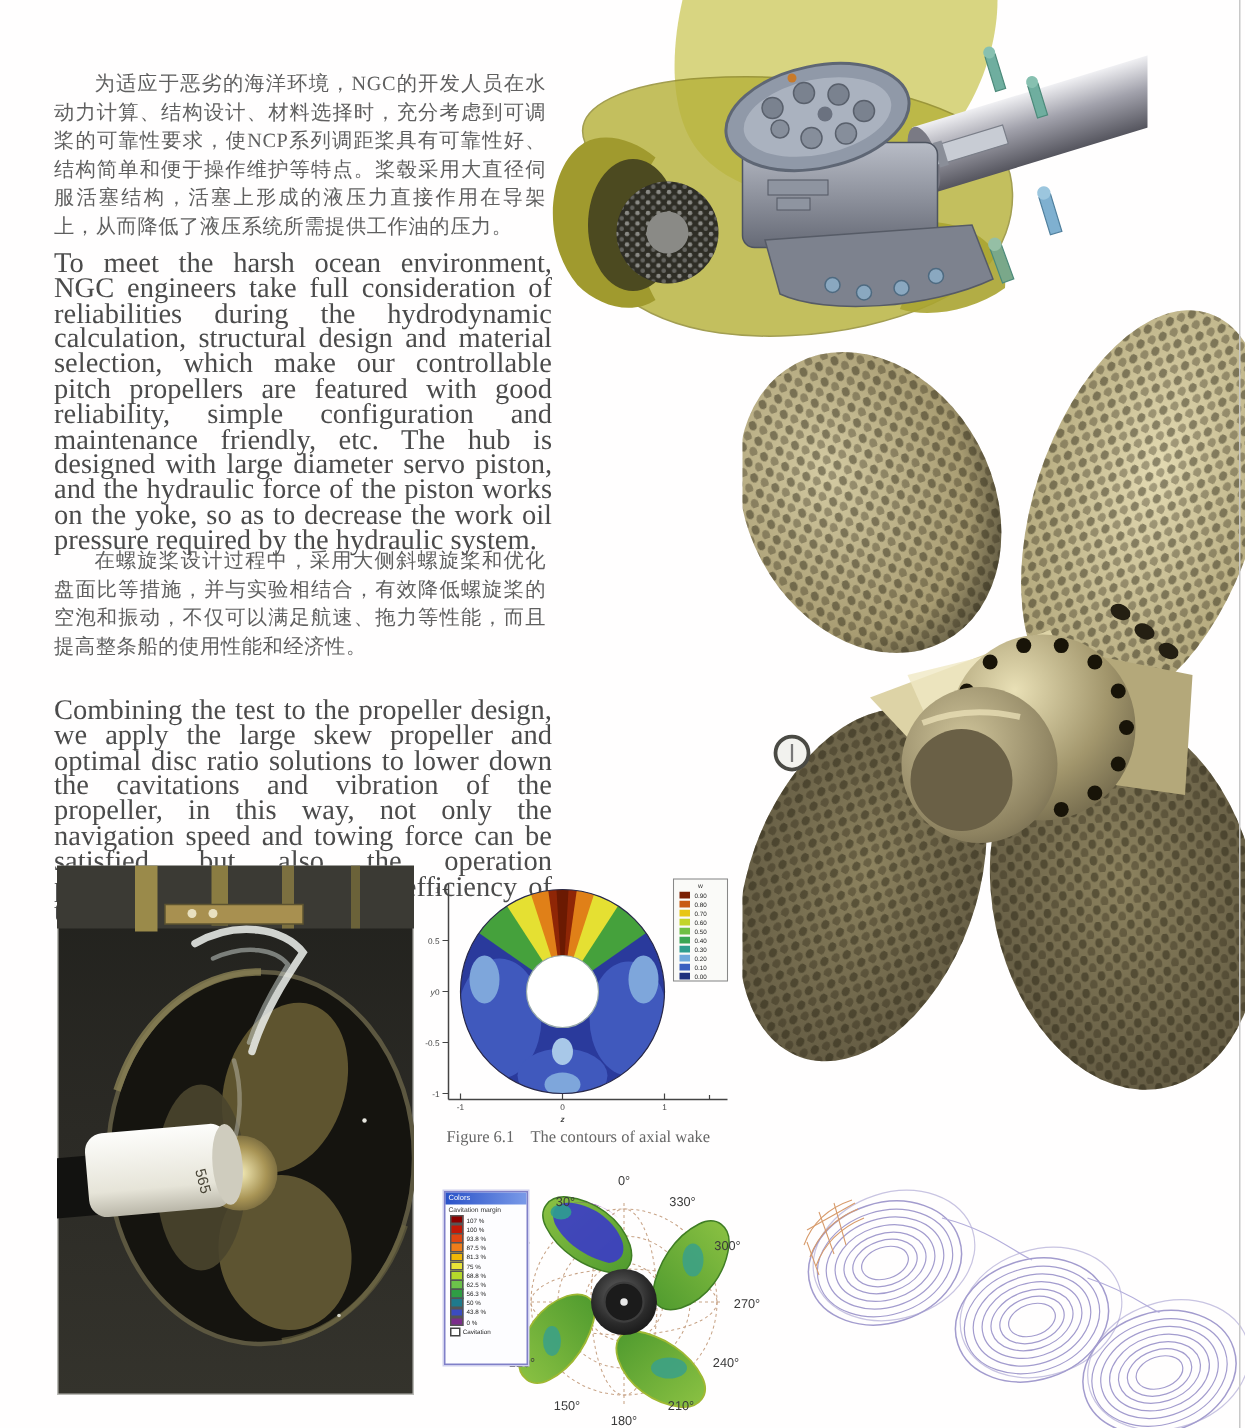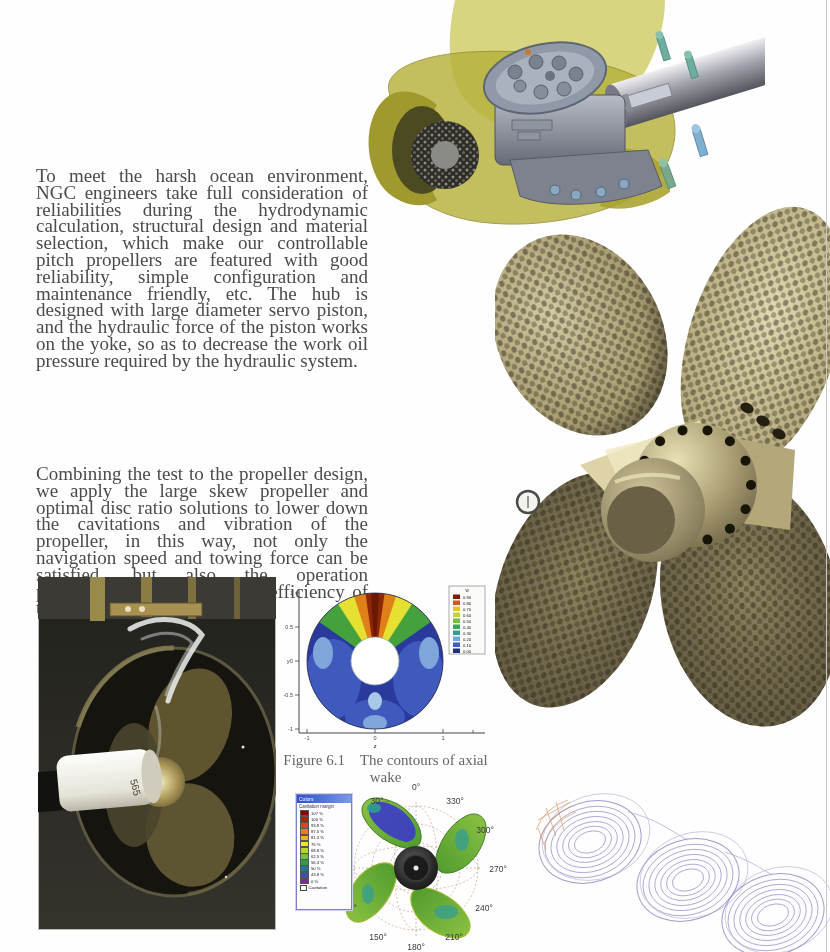--- a/index.html
+++ b/index.html
@@ -2,42 +2,44 @@
 <html><head>
 <meta charset="utf-8">
 <style>
   html,body{margin:0;padding:0;background:#ffffff;}
   .page{position:relative;width:830px;height:952px;background:#fffefe;overflow:hidden;
         font-family:"Liberation Serif", serif;}
   .para{position:absolute;text-align:justify;}
   .cn{font-size:13.5px;line-height:19px;color:#5f5f5f;text-indent:2em;letter-spacing:0.4px;}
   .en{font-size:19px;line-height:16.8px;color:#4b4b4b;}
   .caption{position:absolute;left:283px;top:752px;width:205px;text-align:center;
-           font-size:15px;color:#666;white-space:pre-wrap;}
+           font-size:11px;color:#666;white-space:pre-wrap;}
   .edge-line{position:absolute;left:826px;top:0;width:1px;height:952px;background:#c8c8c8;}
   svg{position:absolute;display:block;}
   
   .polar-legend{position:absolute;left:296px;top:794px;width:54px;height:114px;
      background:#fdfdff;border:1px solid #8080c8;box-shadow:0 0 0 1px #d0d0ee;z-index:5;
      font-family:"Liberation Sans", sans-serif;}
   .pl-titlebar{height:8px;background:linear-gradient(90deg,#2a52c8,#7a9ae8);color:#fff;
      font-size:5px;line-height:8px;padding-left:2px;overflow:hidden;}
   .pl-sub{font-size:4.5px;color:#333;padding:1px 2px;line-height:5px;}
   .pl-row{display:flex;align-items:center;height:6.2px;padding-left:3px;}
   .pl-chip{width:7px;height:4.6px;border:0.5px solid #555;margin-right:2px;flex:0 0 auto;}
   .pl-label{font-size:4.2px;color:#222;line-height:5px;white-space:nowrap;}
   .pl-check{display:flex;align-items:center;height:7px;padding-left:3px;}
   .pl-box{width:4.5px;height:4.5px;border:0.6px solid #444;background:#fff;margin-right:2px;}
 </style>
 </head>
 <body>
 
 <div class="page">
 
+  <div class="para cn" style="left:36px;top:46px;width:328px;">为适应于恶劣的海洋环境，NGC的开发人员在水动力计算、结构设计、材料选择时，充分考虑到可调桨的可靠性要求，使NCP系列调距桨具有可靠性好、结构简单和便于操作维护等特点。桨毂采用大直径伺服活塞结构，活塞上形成的液压力直接作用在导架上，从而降低了液压系统所需提供工作油的压力。</div>
   <div class="para en" style="left:36px;top:168px;width:332px;">To meet the harsh ocean environment, NGC engineers take full consideration of reliabilities during the hydrodynamic calculation, structural design and material selection, which make our controllable pitch propellers are featured with good reliability, simple configuration and maintenance friendly, etc. The hub is designed with large diameter servo piston, and the hydraulic force of the piston works on the yoke, so as to decrease the work oil pressure required by the hydraulic system.</div>
+  <div class="para cn" style="left:36px;top:364px;width:328px;">在螺旋桨设计过程中，采用大侧斜螺旋桨和优化盘面比等措施，并与实验相结合，有效降低螺旋桨的空泡和振动，不仅可以满足航速、拖力等性能，而且提高整条船的使用性能和经济性。</div>
   <div class="para en" style="left:36px;top:466px;width:332px;">Combining the test to the propeller design, we apply the large skew propeller and optimal disc ratio solutions to lower down the cavitations and vibration of the propeller, in this way, not only the navigation speed and towing force can be satisfied, but also the operation performance and economical efficiency of the ship is improved.</div>
 
   <svg style="left:360px;top:0;" width="405" height="232" viewBox="0 0 405 232">
     <defs>
       <linearGradient id="shaftGrad" x1="0" y1="0" x2="0" y2="1">
         <stop offset="0" stop-color="#f0f0f3"></stop>
           <stop offset="0.45" stop-color="#a2a2ac"></stop>
           <stop offset="1" stop-color="#55555e"></stop>
       </linearGradient>
       <linearGradient id="mechGrad" x1="0" y1="0" x2="0" y2="1">

